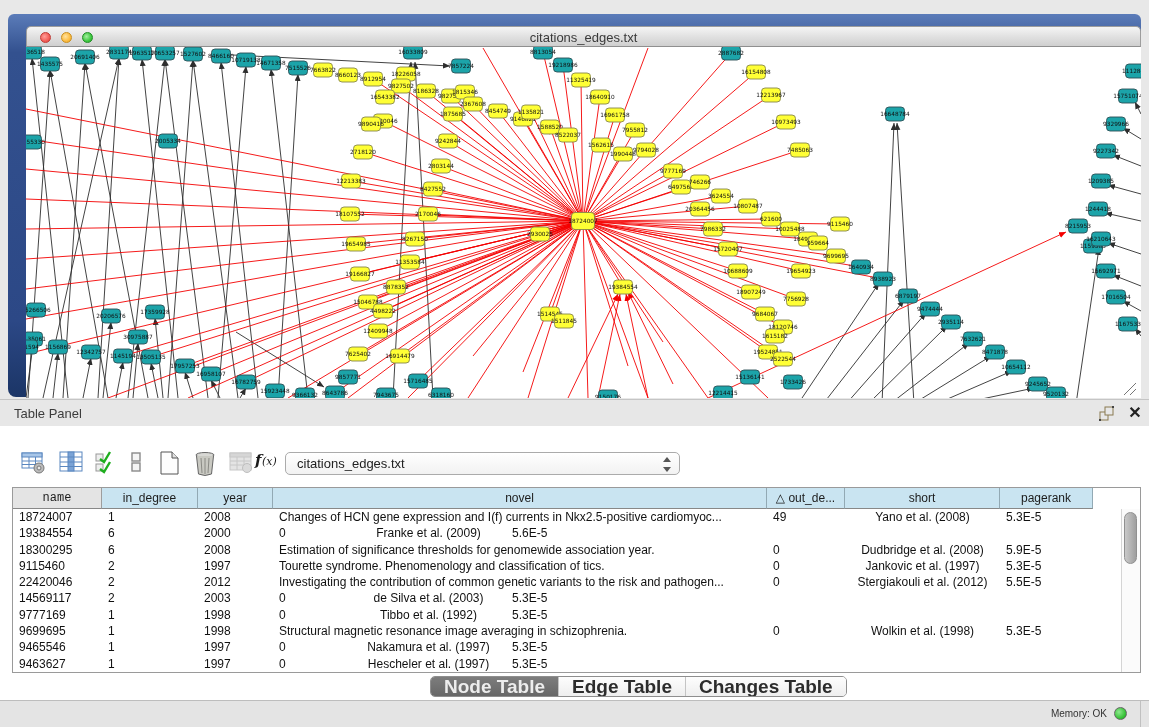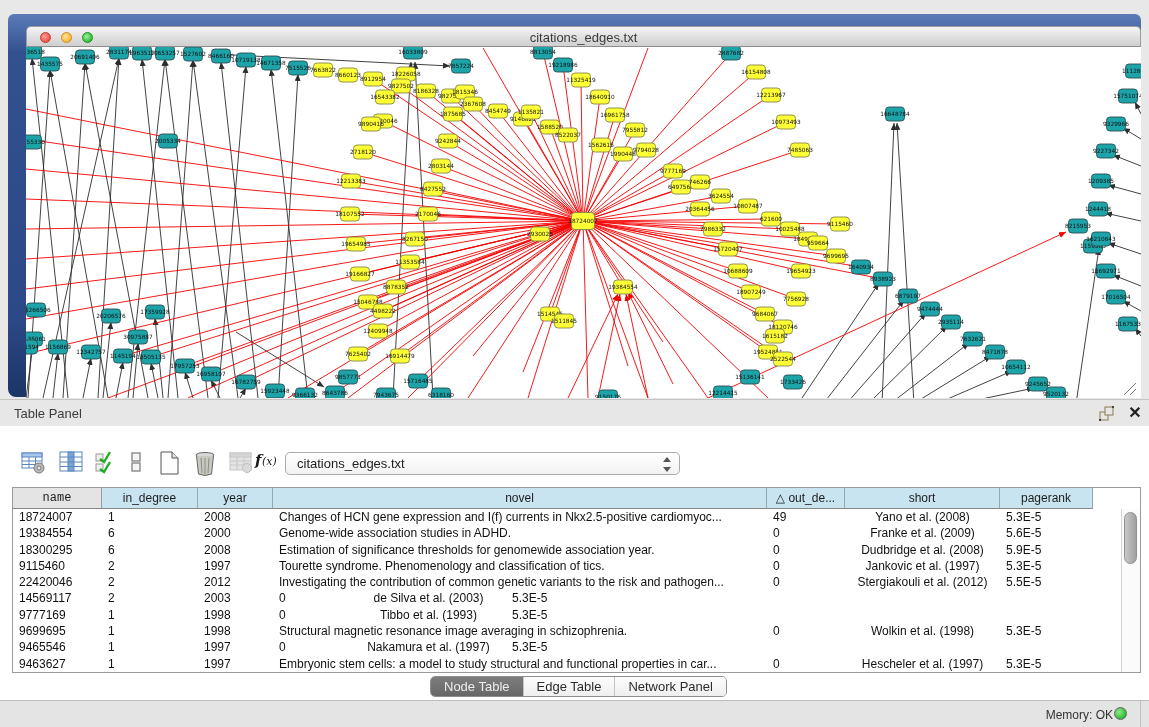--- a/index.html
+++ b/index.html
@@ -53,27 +53,27 @@
   .tcell { font-size:12px; color:#111; line-height:16px; white-space:nowrap; overflow:hidden; padding-left:6px; flex:none;}
   .tcell.center { text-align:center; padding-left:0;}
   
   #tp-scroll { position:absolute; right:0; top:21px; width:19px; height:163px; background:#fbfbfb; border-left:1px solid #d5d5d5;}
   #tp-thumb { position:absolute; left:2px; top:3px; width:13px; height:52px; border-radius:7px;
     background:linear-gradient(90deg,#c9c9c9,#9f9f9f); border:1px solid #909090;}
 
   
   #tp-tabs { position:absolute; left:0; top:275px; width:1149px; height:30px; }
   #seg { position:absolute; left:430px; top:1px; height:21px; display:flex; border:1px solid #8e8e8e; border-radius:5px; overflow:hidden; background:#f6f6f6;}
-  .seg-item { height:100%; font-size:13px; color:#2c2c2c; line-height:19px; padding:0 13px; background:linear-gradient(180deg,#fdfdfd,#eee); border-right:1px solid #c4c4c4;}
+  .seg-item { height:100%; font-size:19px; color:#2c2c2c; line-height:19px; padding:0 13px; background:linear-gradient(180deg,#fdfdfd,#eee); border-right:1px solid #c4c4c4;font-weight:bold;}
   .seg-item:last-child { border-right:none; }
   .seg-item.active { background:linear-gradient(180deg,#7d7d7d,#676767); color:#ededed; }
 
   
   #statusbar { position:absolute; left:0; top:700px; width:1149px; height:27px; background:#e4e4e4; border-top:1px solid #bdbdbd;}
-  #mem-label { position:absolute; right:36px; top:7px; font-size:12px; color:#333; }
+  #mem-label { position:absolute; right:42px; top:7px; font-size:10px; color:#333; }
   #mem-led { position:absolute; right:22px; top:6px; width:13px; height:13px; border-radius:50%;
     background:radial-gradient(circle at 4px 4px,#8fe88f,#35c135 65%,#23a023); border:1px solid #666; }
   #sb-line { position:absolute; right:8px; top:0; width:1px; height:27px; background:#c0c0c0; }
 
   
   .ic { position:absolute; left:3px; top:5px; }
 </style>
 </head>
 <body>
 
@@ -927,21 +927,20 @@
             <div class="tcell c2">2008</div>
             <div class="tcell c3">Changes of HCN gene expression and I(f) currents in Nkx2.5-positive cardiomyoc...</div>
             <div class="tcell c4">49</div>
             <div class="tcell c5 center">Yano et al. (2008)</div>
             <div class="tcell c6">5.3E-5</div>
           </div>
           <div class="trow">
             <div class="tcell c0">19384554</div>
             <div class="tcell c1">6</div>
             <div class="tcell c2">2000</div>
-            <div class="tcell c3">Genome-wide association studies in ADHD.</div>
             <div class="tcell c4">0</div>
             <div class="tcell c5 center">Franke et al. (2009)</div>
             <div class="tcell c6">5.6E-5</div>
           </div>
           <div class="trow">
             <div class="tcell c0">18300295</div>
             <div class="tcell c1">6</div>
             <div class="tcell c2">2008</div>
             <div class="tcell c3">Estimation of significance thresholds for genomewide association year.</div>
             <div class="tcell c4">0</div>
@@ -972,21 +971,21 @@
             <div class="tcell c2">2003</div>
             <div class="tcell c4">0</div>
             <div class="tcell c5 center">de Silva et al. (2003)</div>
             <div class="tcell c6">5.3E-5</div>
           </div>
           <div class="trow">
             <div class="tcell c0">9777169</div>
             <div class="tcell c1">1</div>
             <div class="tcell c2">1998</div>
             <div class="tcell c4">0</div>
-            <div class="tcell c5 center">Tibbo et al. (1993)</div>
+            <div class="tcell c5 center">Tibbo et al. (1992)</div>
             <div class="tcell c6">5.3E-5</div>
           </div>
           <div class="trow">
             <div class="tcell c0">9699695</div>
             <div class="tcell c1">1</div>
             <div class="tcell c2">1998</div>
             <div class="tcell c3">Structural magnetic resonance image averaging in schizophrenia.</div>
             <div class="tcell c4">0</div>
             <div class="tcell c5 center">Wolkin et al. (1998)</div>
             <div class="tcell c6">5.3E-5</div>
@@ -996,36 +995,35 @@
             <div class="tcell c1">1</div>
             <div class="tcell c2">1997</div>
             <div class="tcell c4">0</div>
             <div class="tcell c5 center">Nakamura et al. (1997)</div>
             <div class="tcell c6">5.3E-5</div>
           </div>
           <div class="trow">
             <div class="tcell c0">9463627</div>
             <div class="tcell c1">1</div>
             <div class="tcell c2">1997</div>
-            <div class="tcell c3">Embryonic stem cells: a model to study structural and functional properties in car...</div>
             <div class="tcell c4">0</div>
             <div class="tcell c5 center">Hescheler et al. (1997)</div>
             <div class="tcell c6">5.3E-5</div>
           </div>
         </div>
       <div id="tp-scroll">
         <div id="tp-thumb"></div>
       </div>
     </div>
 
     <div id="tp-tabs">
       <div id="seg">
           <div class="seg-item active">Node Table</div>
           <div class="seg-item">Edge Table</div>
-          <div class="seg-item">Network Panel</div>
+          <div class="seg-item">Changes Table</div>
         </div>
     </div>
   </div>
 
   <div id="statusbar">
     <span id="mem-label">Memory: OK</span>
     <span id="mem-led"></span>
     <span id="sb-line"></span>
   </div>
 

